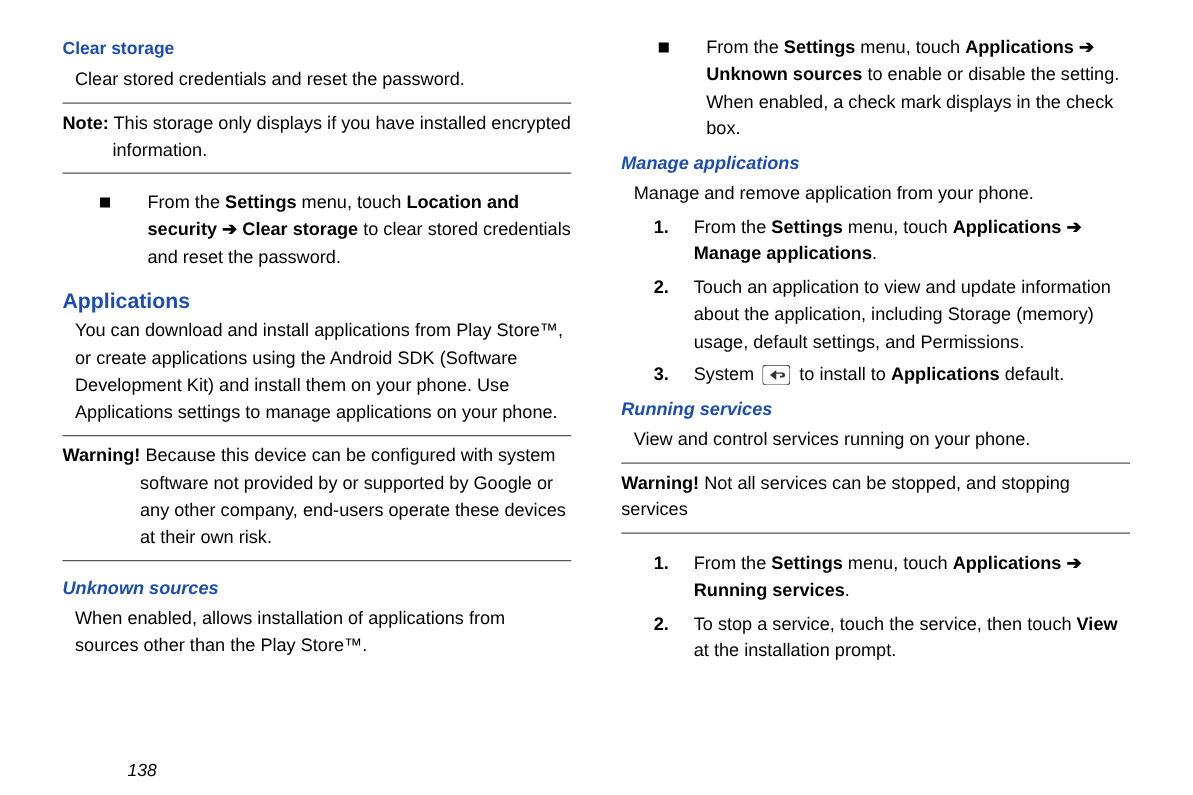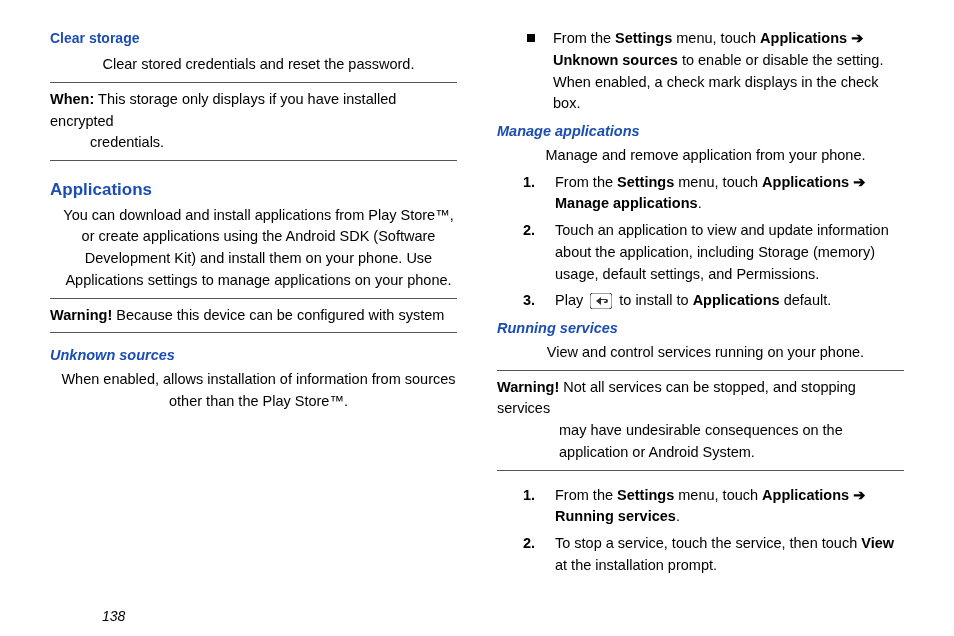--- a/index.html
+++ b/index.html
@@ -37,34 +37,34 @@
       font-style: normal;
       margin-top: 4px;
     }
     .h-blue-italic {
       color: #1b4db3;
       font-weight: bold;
       font-style: italic;
       font-size: 14.5px;
       margin-top: 2px;
     }
-    .paragraph { margin-left: 10px; margin-top: 2px; text-align: center; }
+    .paragraph { margin-left: 10px; margin-top: 2px; }
     hr.sep {
       border: none;
       border-top: 1px solid #555;
       margin: 6px 0;
     }
     .note-block { margin: 0; }
     .note-block .note-label { font-weight: bold; }
     .note-body-indent { display: block; margin-left: 40px; }
     .warn-body-indent { display: block; margin-left: 62px; }
     .bullet-row {
       display: flex;
       align-items: flex-start;
-      gap: 18px;
+      gap: 30px;
       margin-top: 7px;
       margin-left: 30px;
       justify-content: space-between;
     }
     .bullet-square {
       width: 8px; height: 8px; background: #000; flex: 0 0 auto; margin-top: 6px;
     }
     .ol-row {
       display: flex;
       align-items: flex-start;
@@ -93,37 +93,44 @@
 
 <div class="columns">
 
   <div class="col">
 
     <div class="h-blue-small">Clear storage</div>
     <div class="paragraph">Clear stored credentials and reset the password.</div>
 
     <hr class="sep">
     <div class="note-block">
-      <span class="note-label">When:</span><span> This storage only displays if you have installed encrypted</span>
-      <span class="note-body-indent">credentials.</span>
+      <span class="note-label">Note:</span><span> This storage only displays if you have installed encrypted</span>
+      <span class="note-body-indent">information.</span>
     </div>
     <hr class="sep">
 
+    <div class="bullet-row">
+      <div class="bullet-square"></div>
+      <div>
+        <span>From the </span><span class="bold">Settings</span><span> menu, touch </span><span class="bold">Location and security</span><span class="arrow"> ➔ </span><span class="bold">Clear storage</span><span> to clear stored credentials and reset the password.</span>
+      </div>
+    </div>
 
     <div class="h-blue-big" style="margin-top:10px;">Applications</div>
     <div class="paragraph">You can download and install applications from Play Store™, or create applications using the Android SDK (Software Development Kit) and install them on your phone. Use Applications settings to manage applications on your phone.</div>
 
     <hr class="sep">
     <div class="note-block">
       <span class="note-label">Warning!</span><span> Because this device can be configured with system</span>
+      <span class="warn-body-indent">software not provided by or supported by Google or any other company, end-users operate these devices at their own risk.</span>
     </div>
     <hr class="sep">
 
     <div class="h-blue-italic" style="margin-top:6px;">Unknown sources</div>
-    <div class="paragraph">When enabled, allows installation of information from sources other than the Play Store™.</div>
+    <div class="paragraph">When enabled, allows installation of applications from sources other than the Play Store™.</div>
 
   </div>
 
   <div class="col">
 
     <div class="bullet-row" style="margin-top:0;">
       <div class="bullet-square"></div>
       <div>
         <span>From the </span><span class="bold">Settings</span><span> menu, touch </span><span class="bold">Applications</span><span class="arrow"> ➔ </span><span class="bold">Unknown sources</span><span> to enable or disable the setting. When enabled, a check mark displays in the check box.</span>
       </div>
@@ -140,34 +147,33 @@
     </div>
 
     <div class="ol-row">
       <div class="ol-num">2.</div>
       <div>Touch an application to view and update information about the application, including Storage (memory) usage, default settings, and Permissions.</div>
     </div>
 
     <div class="ol-row">
       <div class="ol-num">3.</div>
       <div>
-        <span>Play </span><span class="back-icon"><svg width="22" height="16" viewBox="0 0 22 16">
+        <span>System </span><span class="back-icon"><svg width="22" height="16" viewBox="0 0 22 16">
               <rect x="0" y="0" width="22" height="16" rx="3" fill="none" stroke="#444" stroke-width="1"></rect>
               <path d="M 6 8 L 11 4 L 11 6 L 16 6 A 2 2 0 0 1 16 10 L 14 10 L 14 8.5 L 15.5 8.5 A 0.8 0.8 0 0 0 15.5 7 L 11 7 L 11 12 Z" fill="#333"></path>
             </svg></span><span> to install to </span><span class="bold">Applications</span><span> default.</span>
       </div>
     </div>
 
     <div class="h-blue-italic" style="margin-top:6px;">Running services</div>
     <div class="paragraph">View and control services running on your phone.</div>
 
     <hr class="sep">
     <div class="note-block">
       <span class="note-label">Warning!</span><span> Not all services can be stopped, and stopping services</span>
-      <span class="warn-body-indent">may have undesirable consequences on the application or Android System.</span>
     </div>
     <hr class="sep">
 
     <div class="ol-row" style="margin-top:8px;">
       <div class="ol-num">1.</div>
       <div>
         <span>From the </span><span class="bold">Settings</span><span> menu, touch </span><span class="bold">Applications</span><span class="arrow"> ➔ </span><span class="bold">Running services</span><span>.</span>
       </div>
     </div>
 

